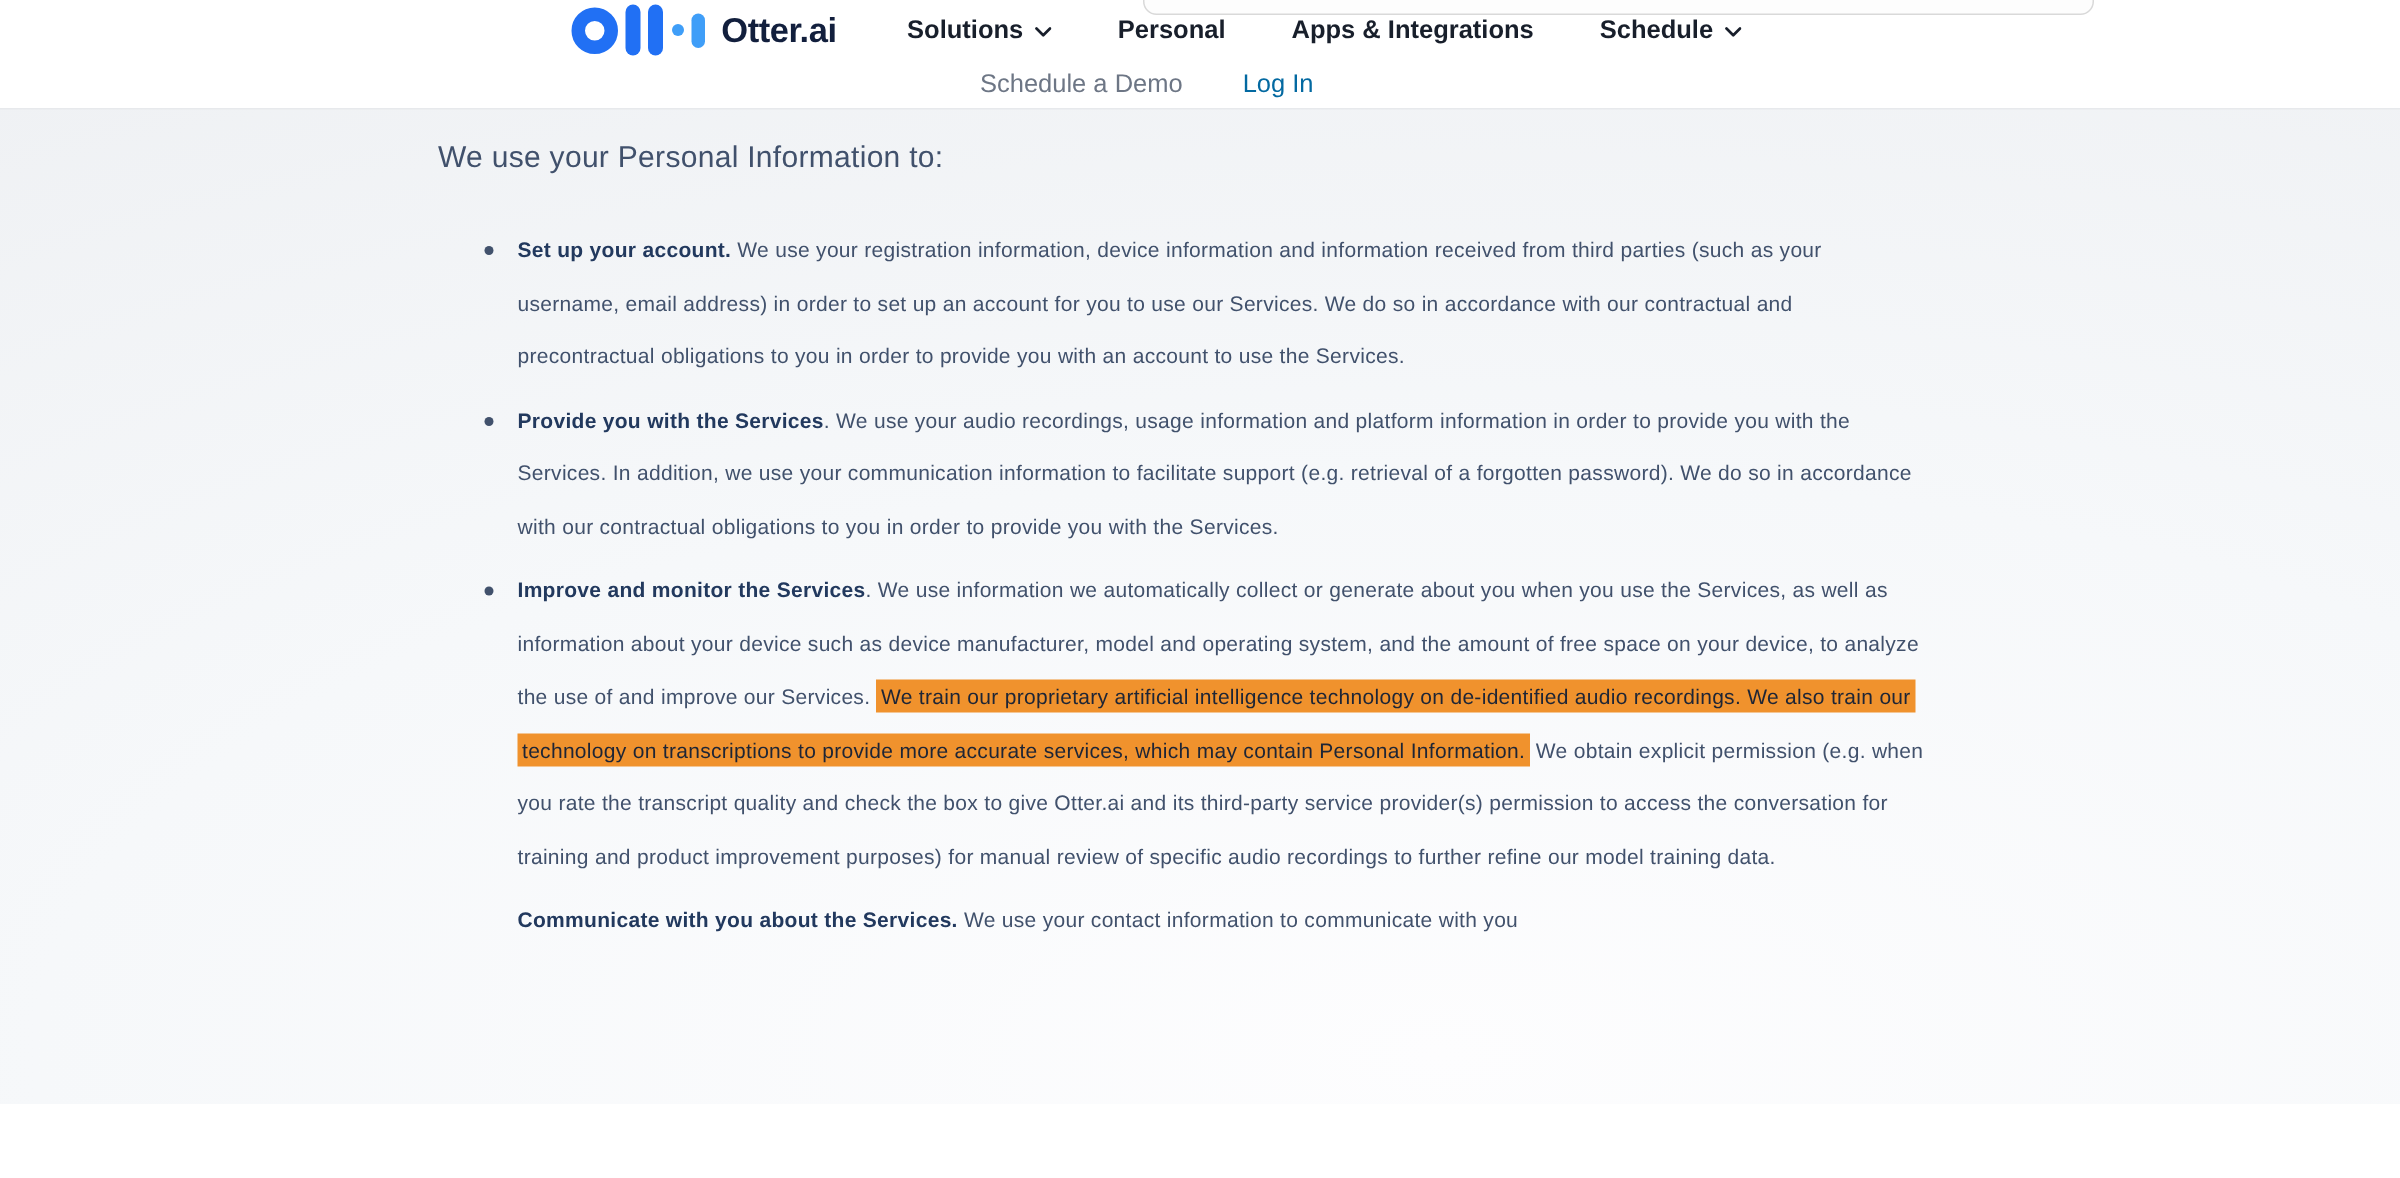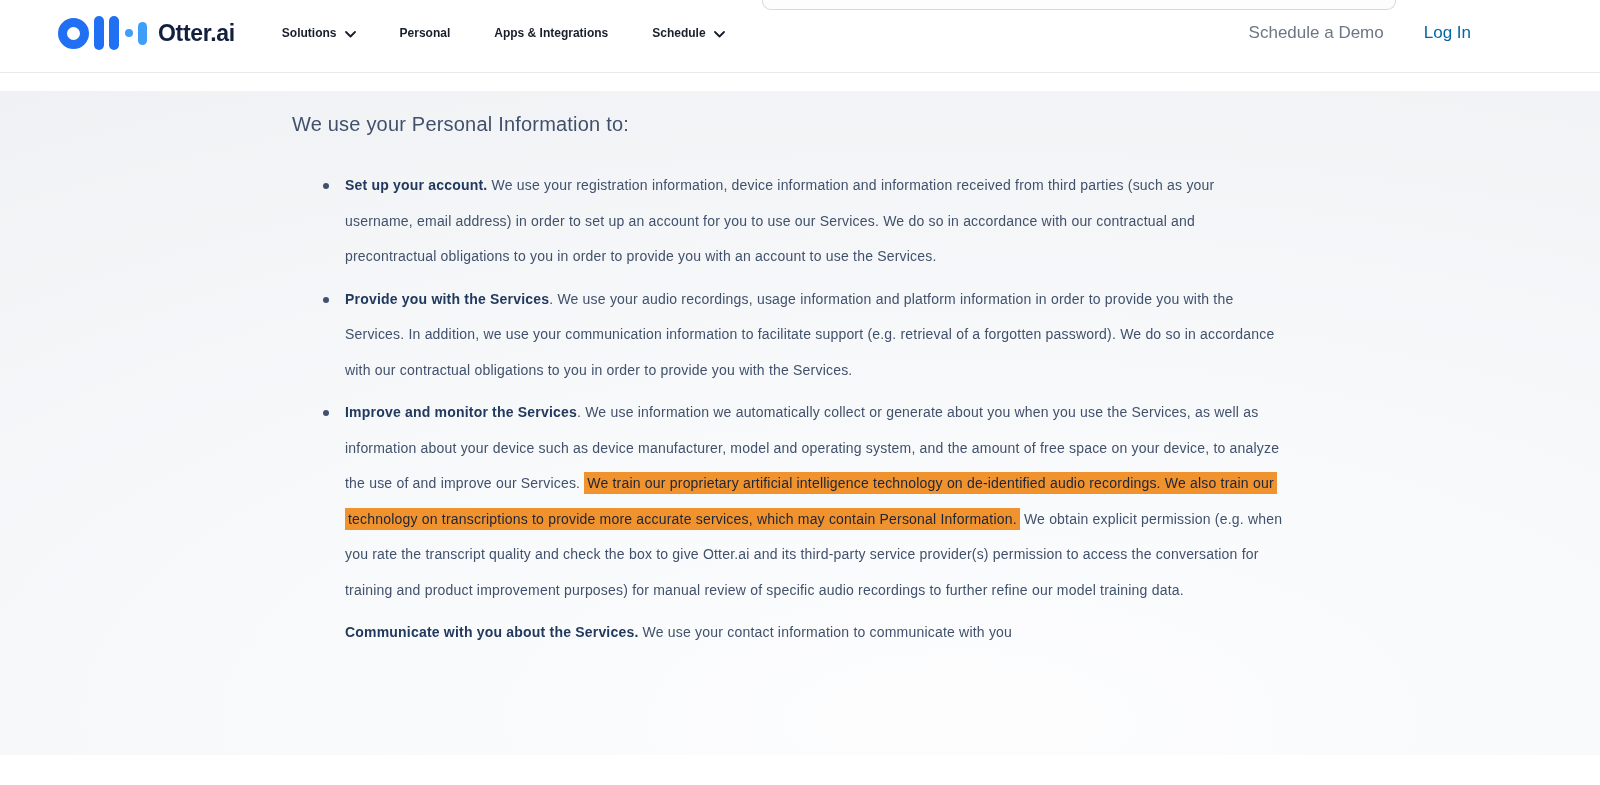--- a/index.html
+++ b/index.html
@@ -10,34 +10,35 @@
     background: #ffffff; position: relative;
   }
 
   
   .nav {
     position: absolute; top: 0; left: 0; width: 1600px; height: 72px;
     background: #ffffff; z-index: 5;
     display: flex; align-items: center; justify-content: space-between;
     padding: 0 72px 6px 58px;
     box-shadow: 0 1px 0 #e7e9ec;
+    flex-direction: column;
   }
   .nav-left { display: flex; align-items: center; }
   .brand { display: flex; align-items: center; text-decoration: none; cursor: pointer; }
   .logo-mark { display: flex; align-items: center; height: 40px; }
   .lm-o { width: 31px; height: 31px; border: 9px solid #2170f4; border-radius: 50%; }
   .lm-bar { width: 10px; height: 34px; background: #2170f4; border-radius: 6px; margin-left: 5px; }
   .lm-dot { width: 8px; height: 8px; background: #3f9ef8; border-radius: 50%; margin-left: 6px; }
   .lm-short { width: 9px; height: 23px; background: #3f9ef8; border-radius: 5px; margin-left: 5px; }
   .brand-text { font-size: 23px; font-weight: 700; color: #121f3d; letter-spacing: -0.3px; margin-left: 11px; }
 
   .nav-links { display: flex; align-items: center; margin-left: 47px; }
   .nav-link {
     display: flex; align-items: center; gap: 8px;
-    font-size: 12px; font-weight: 600; color: #181f2b;
+    font-size: 17px; font-weight: 600; color: #181f2b;
     text-decoration: none; cursor: pointer; margin-right: 44px; white-space: nowrap;
   }
   .chev { display: inline-flex; margin-top: 2px; }
 
   .nav-right { display: flex; align-items: center; }
   .nav-ghost {
     font-size: 17px; font-weight: 400; text-decoration: none; cursor: pointer; white-space: nowrap; text-align: right;
   }
   .nav-ghost.demo { color: #6d7685; margin-right: 40px; }
   .nav-ghost.login { color: #0369a1; margin-right: 57px; }
@@ -54,21 +55,20 @@
     background: #fdfdfd; border: 1px solid #d9d9d9; border-top: none;
     border-radius: 0 0 9px 9px; z-index: 10;
   }
 
   
   .content {
     position: absolute; top: 72px; left: 0; width: 1600px; height: 664px;
     overflow: hidden;
     background: radial-gradient(130% 130% at 60% 95%, #fdfdfe 0%, #f6f8fa 45%, #edeff2 100%);
     padding: 19px 0 0 292px;
-    margin-top: 19px;
   }
   .intro {
     margin: 0; font-size: 20px; line-height: 28px;
     color: #41516c; letter-spacing: 0.2px;
   }
   .policy-list { list-style: none; margin: 30px 0 0 0; padding: 0; width: 992px; }
   .policy-list li { position: relative; padding-left: 53px; margin-bottom: 7px; }
   .bullet-dot {
     position: absolute; left: 31px; top: 15px;
     width: 6px; height: 6px; border-radius: 50%; background: #41516c;

